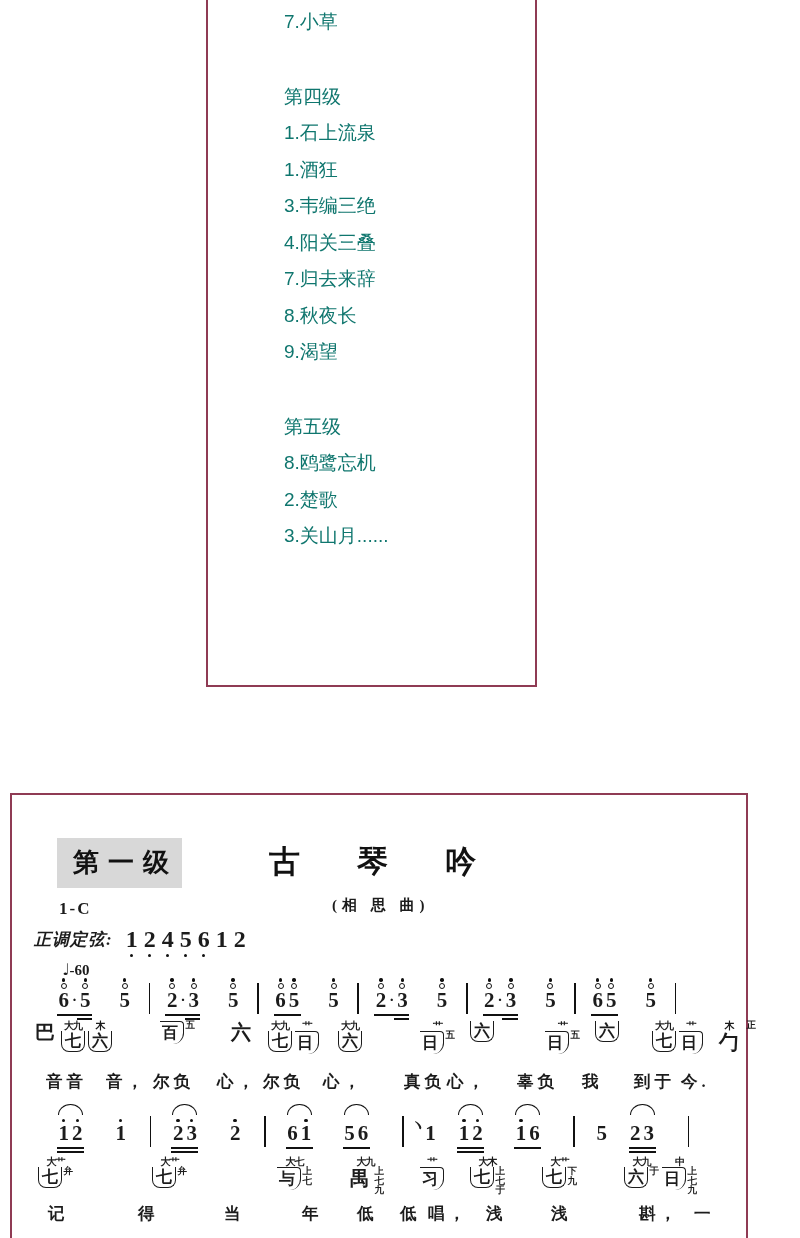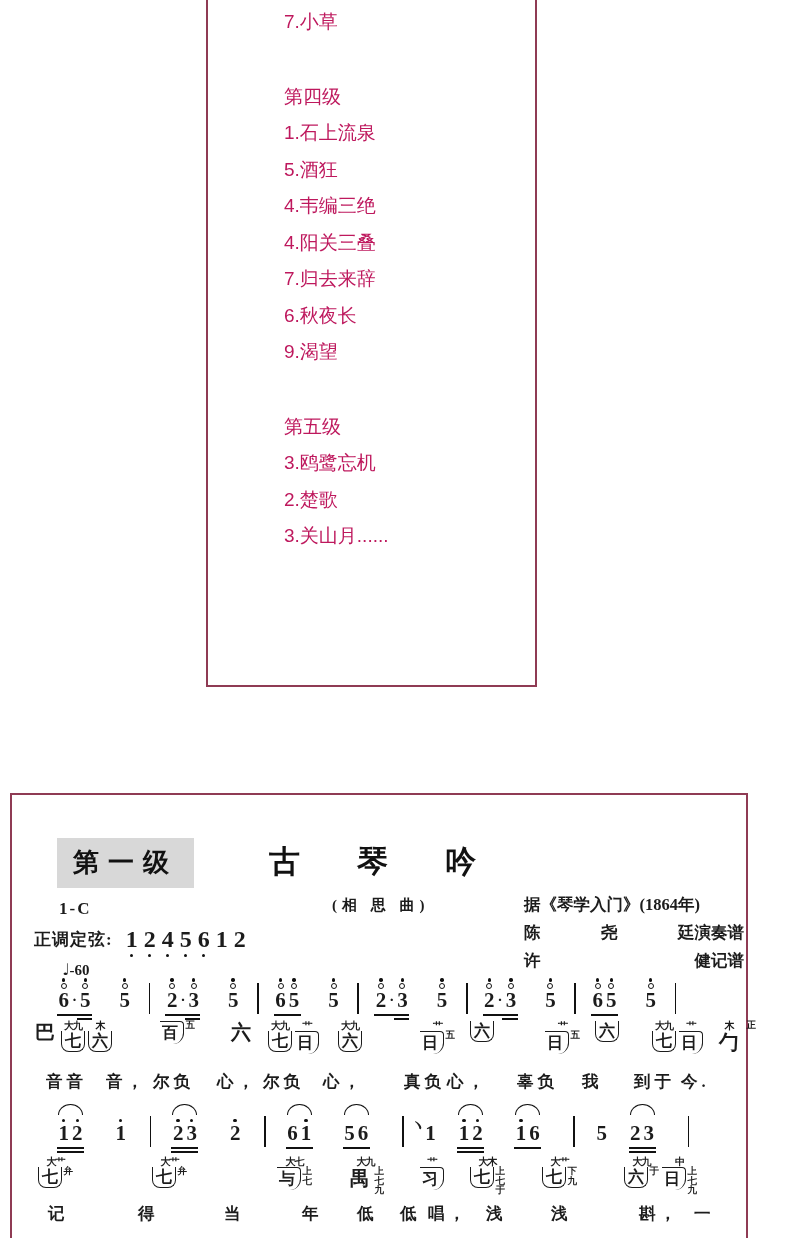--- a/index.html
+++ b/index.html
@@ -7,36 +7,36 @@
     width:800px;height:1238px;position:relative;overflow:hidden;
     background:#ffffff;font-family:"Liberation Serif",serif;color:#1c1c1c;
   }
   
   .frame{position:absolute;background:#fff;border:2px solid #8f3b54;box-sizing:border-box;}
   #repertoire-box{left:206px;top:-8px;width:331px;height:695px;}
   #score-box{left:10px;top:793px;width:738px;height:470px;}
 
   
   #repertoire-list{position:absolute;left:76px;top:10px;right:8px;
-    font-family:"Liberation Sans",sans-serif;font-size:19px;color:#be185d;}
+    font-family:"Liberation Sans",sans-serif;font-size:19px;color:#0f766e;}
   .litem{height:36.5px;line-height:36.5px;white-space:nowrap;}
   .litem.heading{margin-top:38px;}
 
   
   #level-badge{position:absolute;left:45px;top:43px;background:#d8d8d8;
-    padding:7px 16px 8px 16px;font-size:26px;font-weight:bold;letter-spacing:9px;color:#111;}
+    padding:7px 4px 8px 16px;font-size:26px;font-weight:bold;letter-spacing:9px;color:#111;}
   #score-title{position:absolute;left:257px;top:46px;font-size:31px;font-weight:bold;
     letter-spacing:57px;white-space:nowrap;color:#111;}
   #score-subtitle{position:absolute;left:320px;top:101px;font-size:15px;font-weight:bold;letter-spacing:5px;}
   #key-sig{position:absolute;left:47px;top:104px;font-size:17px;font-weight:bold;letter-spacing:2px;}
   #source-block{position:absolute;left:512px;top:99px;width:220px;font-size:16.5px;font-weight:bold;}
   #source-note{white-space:nowrap;margin-bottom:6px;}
   .credit-row{display:flex;justify-content:space-between;margin-bottom:6px;line-height:22px;}
   #tuning-row{position:absolute;left:22px;top:131px;display:flex;align-items:flex-start;}
-  #tuning-label{font-size:17px;font-weight:bold;margin-right:10px;line-height:28px;letter-spacing:1px;}
+  #tuning-label{font-size:17px;font-weight:bold;margin-right:10px;line-height:28px;letter-spacing:1px;font-style:italic;}
   .tcol{display:inline-flex;flex-direction:column;align-items:center;width:18px;}
   .tdigit{font-size:24px;font-weight:bold;line-height:26px;}
   .tmk{height:7px;display:flex;align-items:center;justify-content:center;}
   #tempo{position:absolute;left:50px;top:165px;font-size:15px;font-weight:bold;}
   #tempo .nq{font-family:"DejaVu Sans",sans-serif;font-size:16px;}
 
   
   .jianpu{position:absolute;display:flex;align-items:flex-end;height:54px;}
   #jianpu1{left:45px;top:172px;}
   #jianpu2{left:45px;top:305px;}
@@ -88,54 +88,39 @@
   .lyric{position:absolute;top:0;font-size:16.5px;font-weight:600;letter-spacing:4px;white-space:nowrap;}
 </style>
 </head>
 <body>
 
 <div id="repertoire-box" class="frame">
   <div id="repertoire-list">
       <div class="litem">7.小草</div>
       <div class="litem heading">第四级</div>
       <div class="litem">1.石上流泉</div>
-      <div class="litem">5.酒狂</div>
-      <div class="litem">4.韦编三绝</div>
+      <div class="litem">1.酒狂</div>
+      <div class="litem">3.韦编三绝</div>
       <div class="litem">4.阳关三叠</div>
       <div class="litem">7.归去来辞</div>
-      <div class="litem">6.秋夜长</div>
+      <div class="litem">8.秋夜长</div>
       <div class="litem">9.渴望</div>
       <div class="litem heading">第五级</div>
-      <div class="litem">3.鸥鹭忘机</div>
+      <div class="litem">8.鸥鹭忘机</div>
       <div class="litem">2.楚歌</div>
       <div class="litem">3.关山月......</div>
     </div>
 </div>
 
 <div id="score-box" class="frame">
   <div id="level-badge">第一级</div>
   <div id="score-title">古琴吟</div>
   <div id="score-subtitle">(相 思 曲)</div>
   <div id="key-sig">1-C</div>
 
-  <div id="source-block">
-    <div id="source-note">据《琴学入门》(1864年)</div>
-    <div>
-        <div class="credit-row">
-          <span>陈</span>
-          <span>尧</span>
-          <span>廷演奏谱</span>
-        </div>
-        <div class="credit-row">
-          <span>许</span>
-          <span></span>
-          <span>健记谱</span>
-        </div>
-      </div>
-  </div>
 
   <div id="tuning-row">
     <span id="tuning-label">正调定弦:</span>
     <span style="display:inline-flex">
         <div class="tcol">
           <div class="tdigit">1</div>
           <div class="tmk">
             <div class="dd"></div>
           </div>
         </div>

